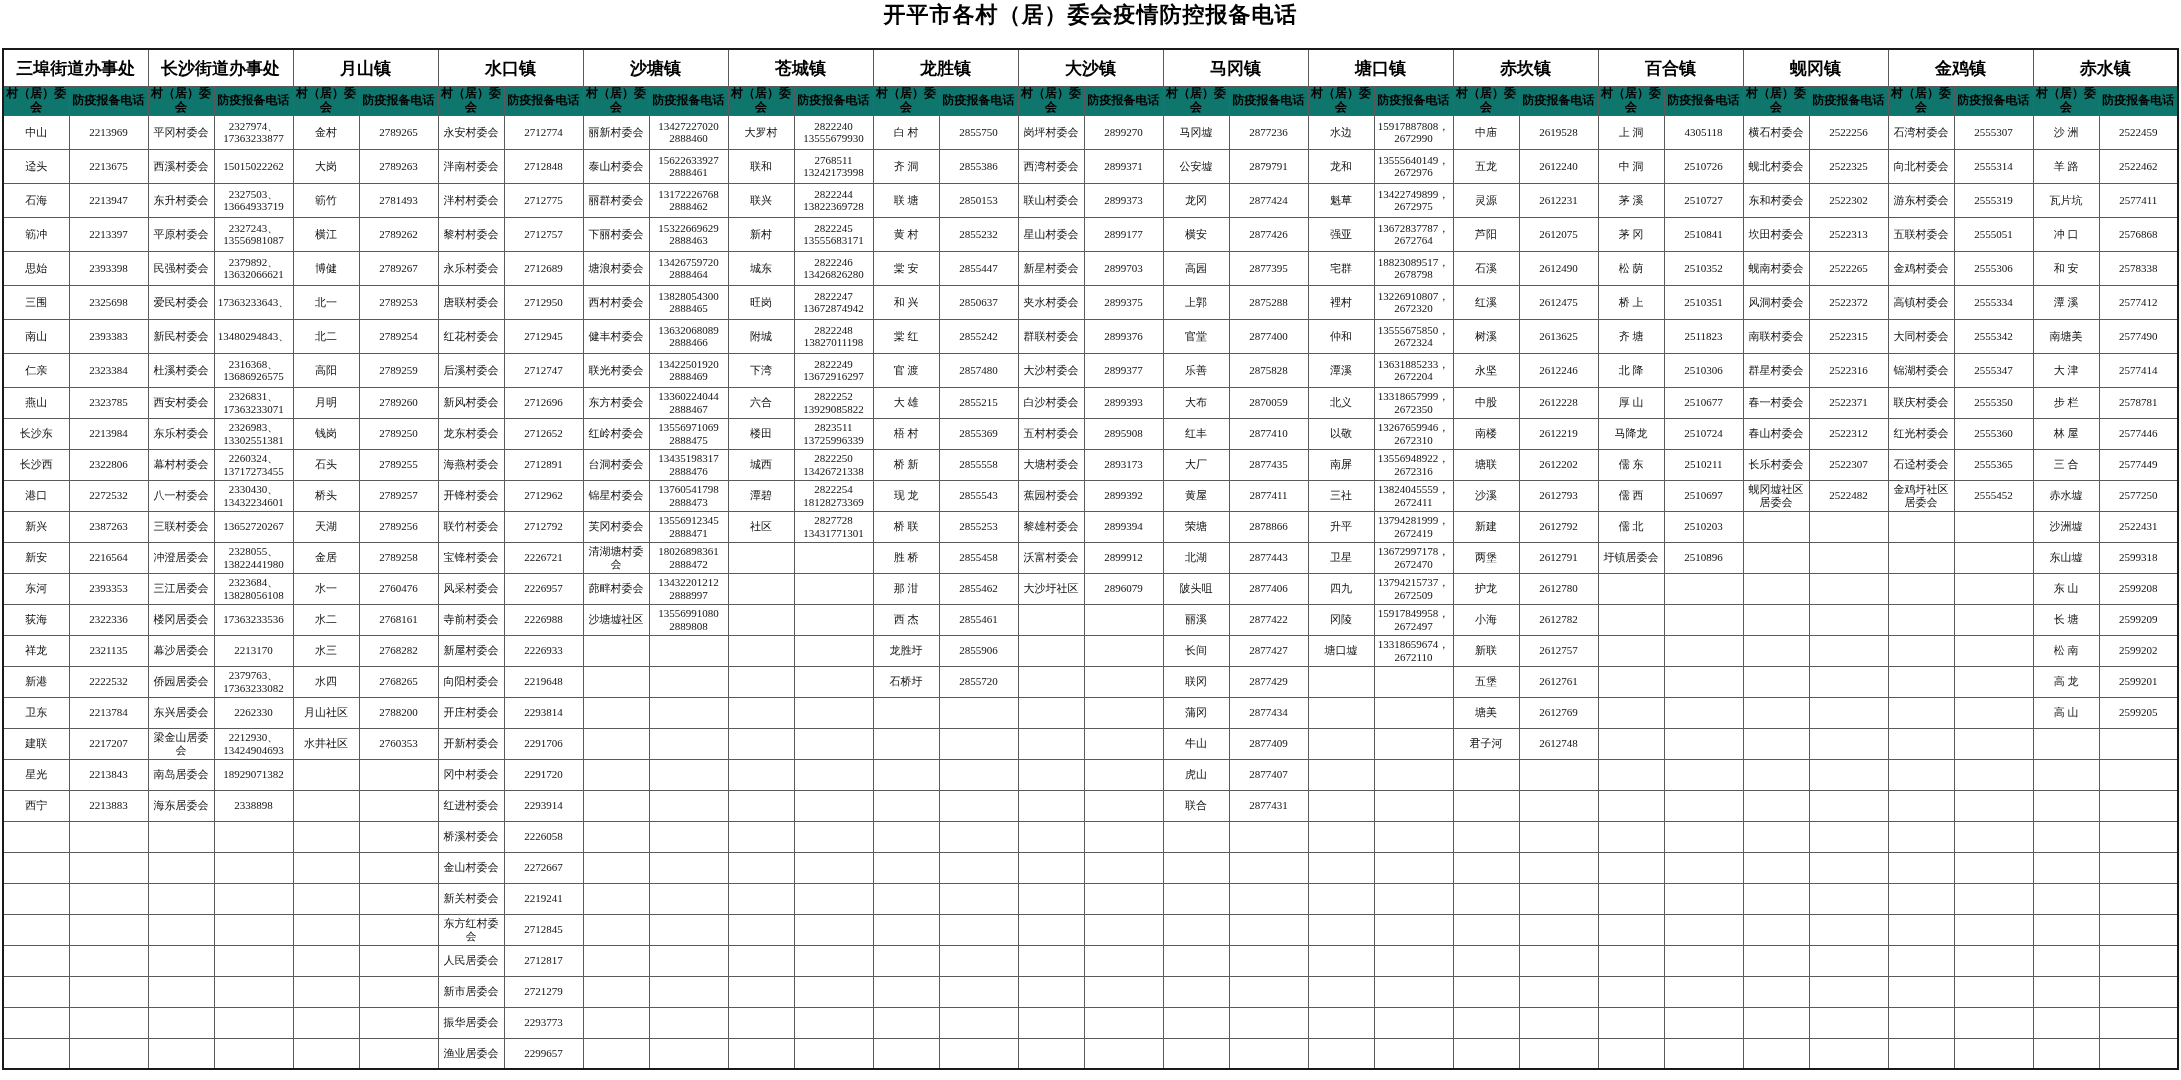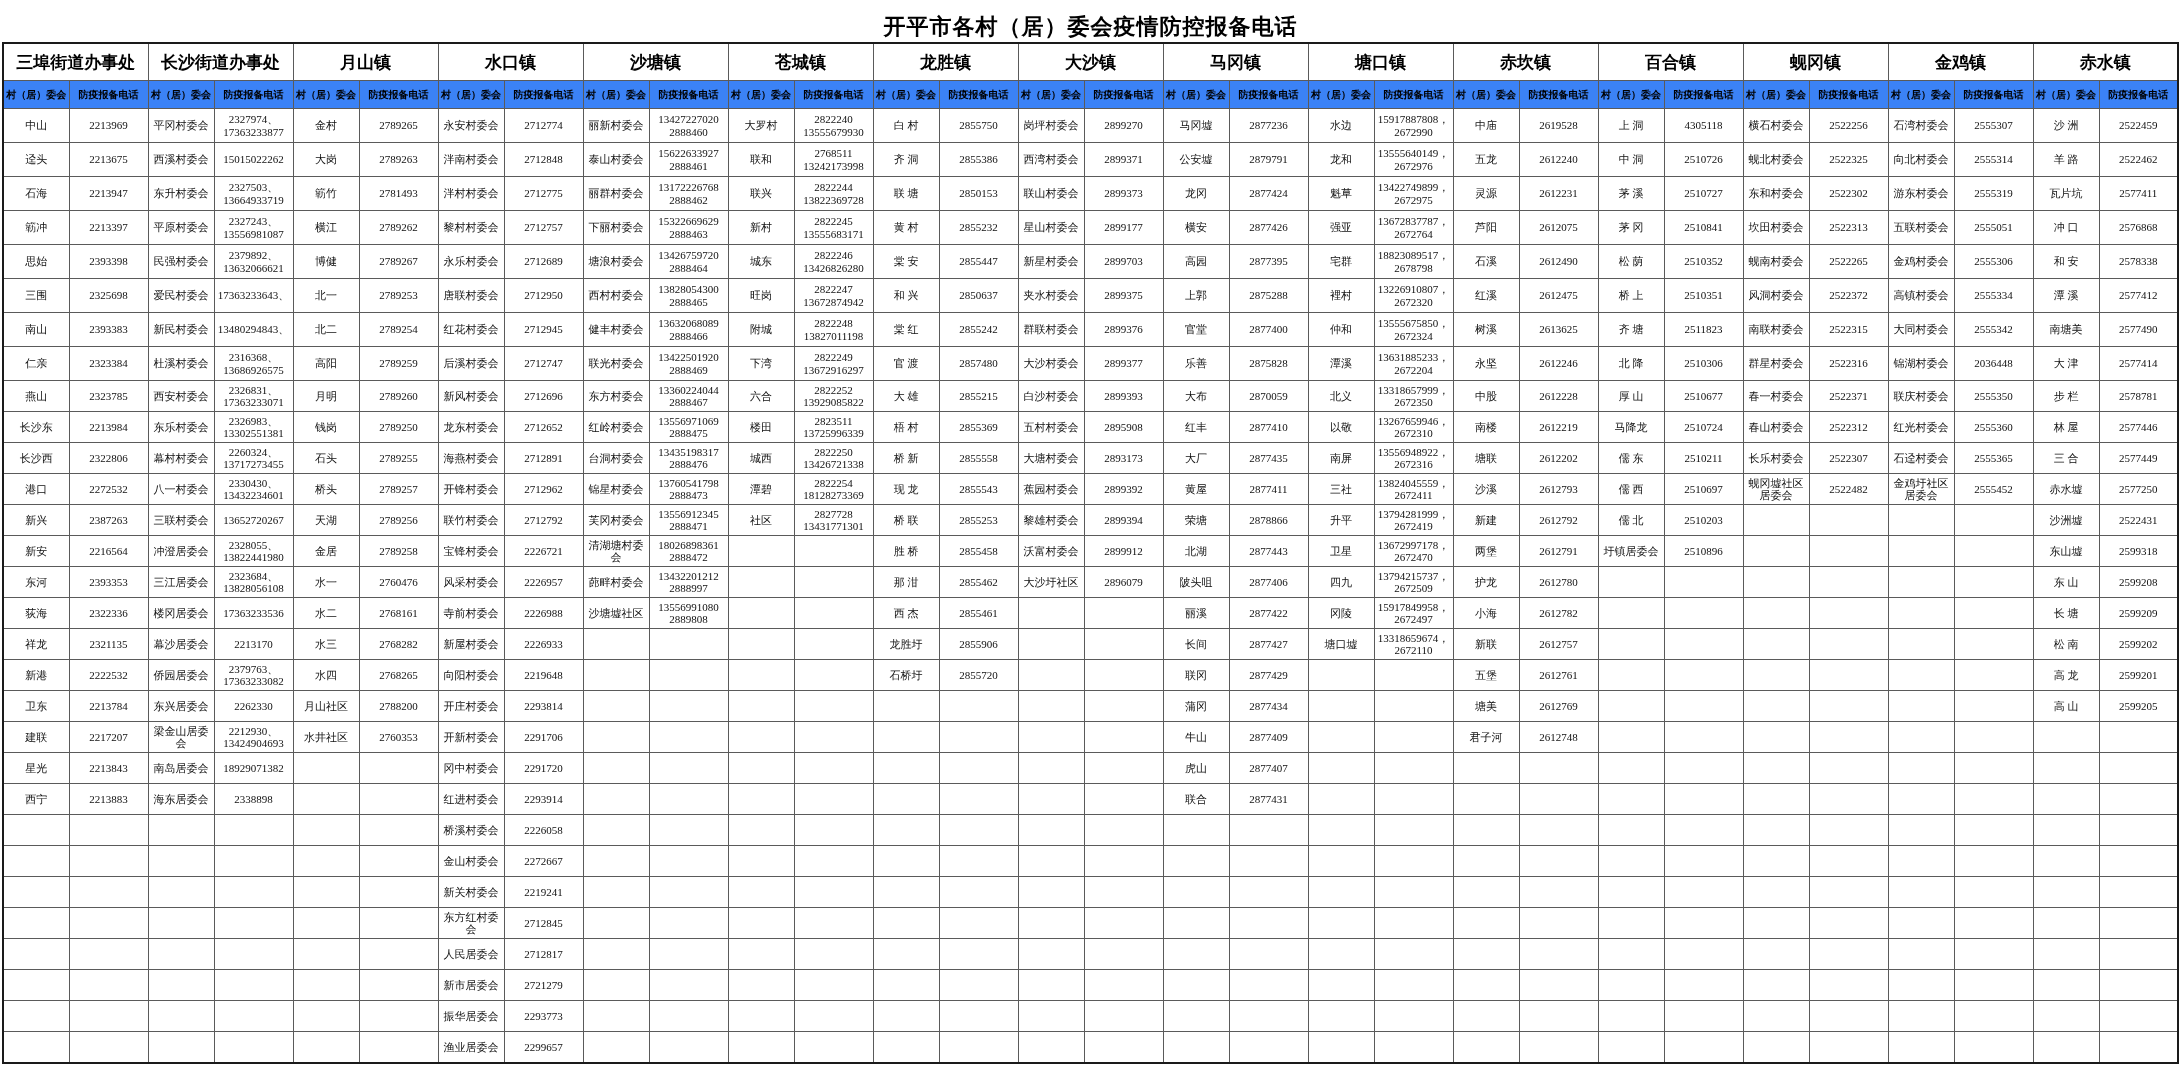--- a/index.html
+++ b/index.html
@@ -1,24 +1,24 @@
 <!DOCTYPE html>
 <html><head>
 <meta charset="utf-8">
 <style>
   html,body{margin:0;padding:0;background:#ffffff;width:2181px;height:1080px;overflow:hidden;
     font-family:"Liberation Serif","DejaVu Serif",serif;color:#111;}
   .page{width:2181px;height:1080px;background:#fff;}
-  .title-bar{height:42px;display:flex;align-items:flex-end;justify-content:center;}
+  .title-bar{height:48px;display:flex;align-items:flex-start;justify-content:center;}
   .title-bar .title{font-size:22px;font-weight:bold;letter-spacing:1px;color:#000;}
   table.grid{border-collapse:collapse;table-layout:fixed;width:1938px;margin:0 auto;border:2px solid #1a1a1a;}
   table.grid th,table.grid td{border:1px solid #5a5a5a;text-align:center;vertical-align:middle;
     padding:0 1px;overflow:hidden;overflow-wrap:break-word;word-break:normal;}
   th.town{font-size:17px;font-weight:bold;height:36px;color:#000;background:#fff;}
-  th.sub{font-size:10px;font-weight:bold;height:27px;line-height:1.15;color:#000;background:#3b82f6;font-family:Liberation Serif, serif;}
+  th.sub{font-size:12px;font-weight:bold;height:27px;line-height:1.15;color:#000;background:#0f766e;font-family:Liberation Serif, serif;}
   td.cell{font-size:11px;line-height:1.12;color:#101010;background:#fff;}
   td.phone{font-size:11px;letter-spacing:0;}
 </style>
 </head>
 <body>
 
 <div class="page">
   <div class="title-bar">
     <div class="title">开平市各村（居）委会疫情防控报备电话</div>
   </div>
@@ -352,21 +352,21 @@
           <td class="cell phone">2875828</td>
           <td class="cell">潭溪</td>
           <td class="cell phone">13631885233，2672204</td>
           <td class="cell">永坚</td>
           <td class="cell phone">2612246</td>
           <td class="cell">北 降</td>
           <td class="cell phone">2510306</td>
           <td class="cell">群星村委会</td>
           <td class="cell phone">2522316</td>
           <td class="cell">锦湖村委会</td>
-          <td class="cell phone">2036448</td>
+          <td class="cell phone">2555347</td>
           <td class="cell">大 津</td>
           <td class="cell phone">2577414</td>
         </tr>
         <tr style="height: 31px; margin-left: 44px;">
           <td class="cell">燕山</td>
           <td class="cell phone">2323785</td>
           <td class="cell">西安村委会</td>
           <td class="cell phone">2326831、17363233071</td>
           <td class="cell">月明</td>
           <td class="cell phone">2789260</td>

